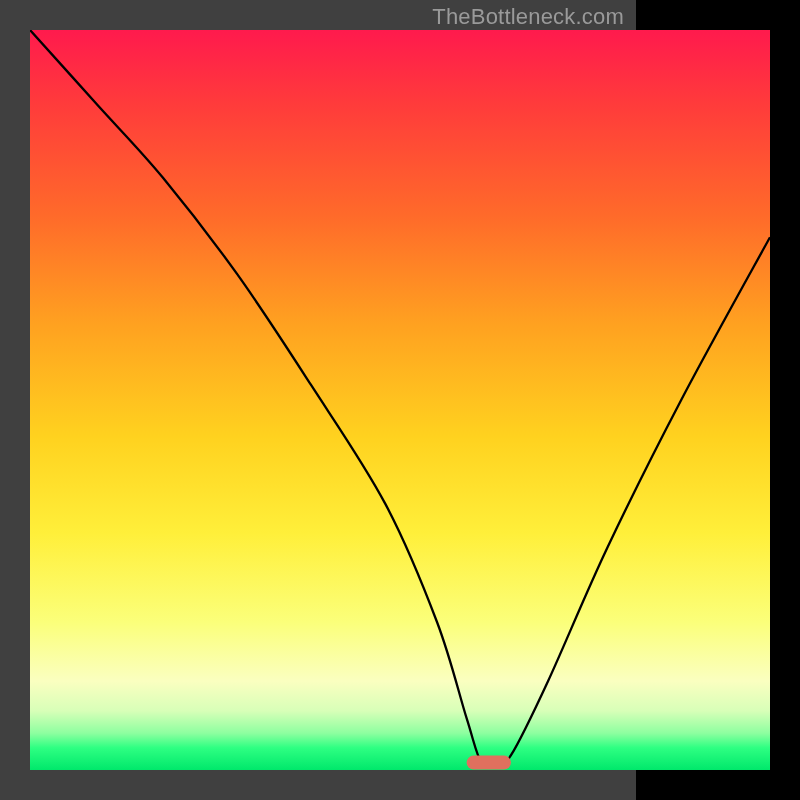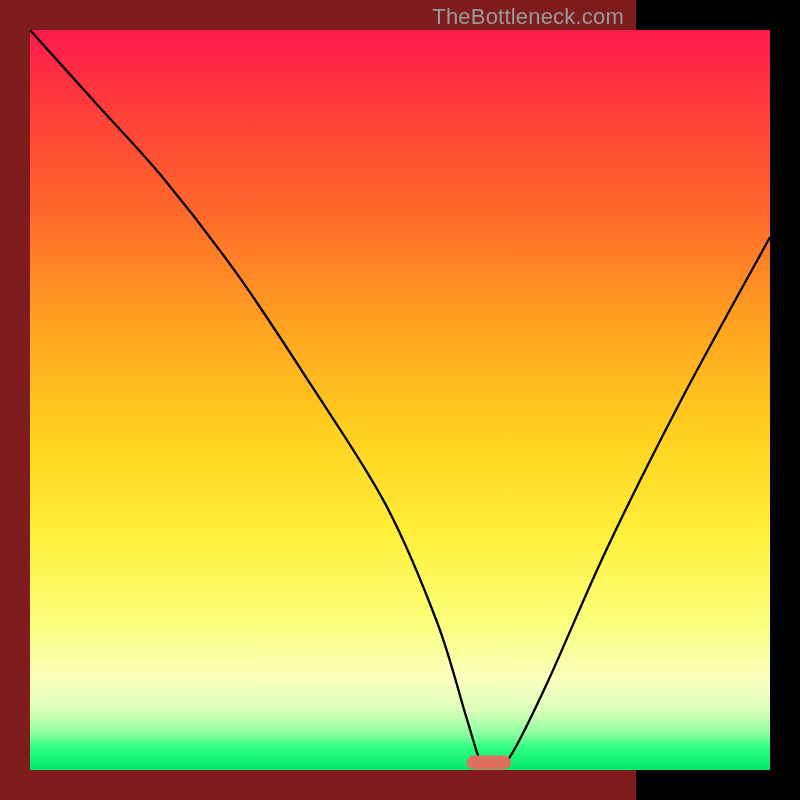--- a/index.html
+++ b/index.html
@@ -8,21 +8,21 @@
     width: 800px;
     height: 800px;
     background: #000;
     overflow: hidden;
     font-family: Arial, Helvetica, sans-serif;
   }
   .frame {
     position: relative;
     width: 636px;
     height: 800px;
-    background: #7f1d1d;
+    background: #404040;
   }
   .plot-area {
     position: absolute;
     left: 30px;
     top: 30px;
     width: 740px;
     height: 740px;
     background: linear-gradient(to bottom,
       #ff1a4d 0%,
       #ff3b3b 10%,

